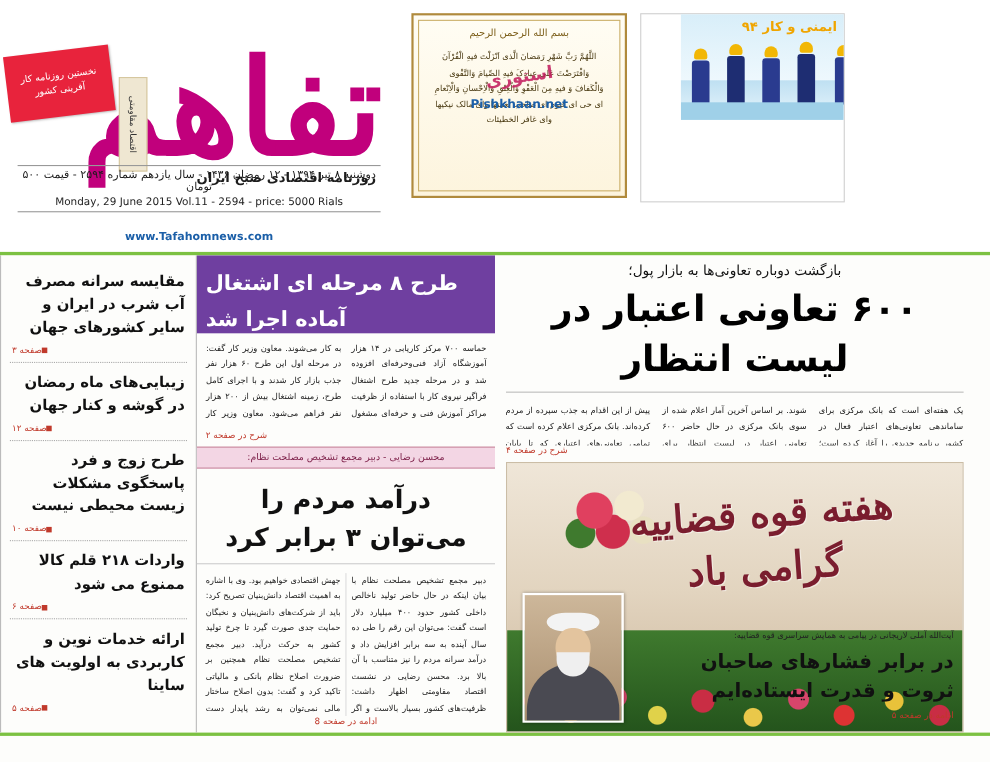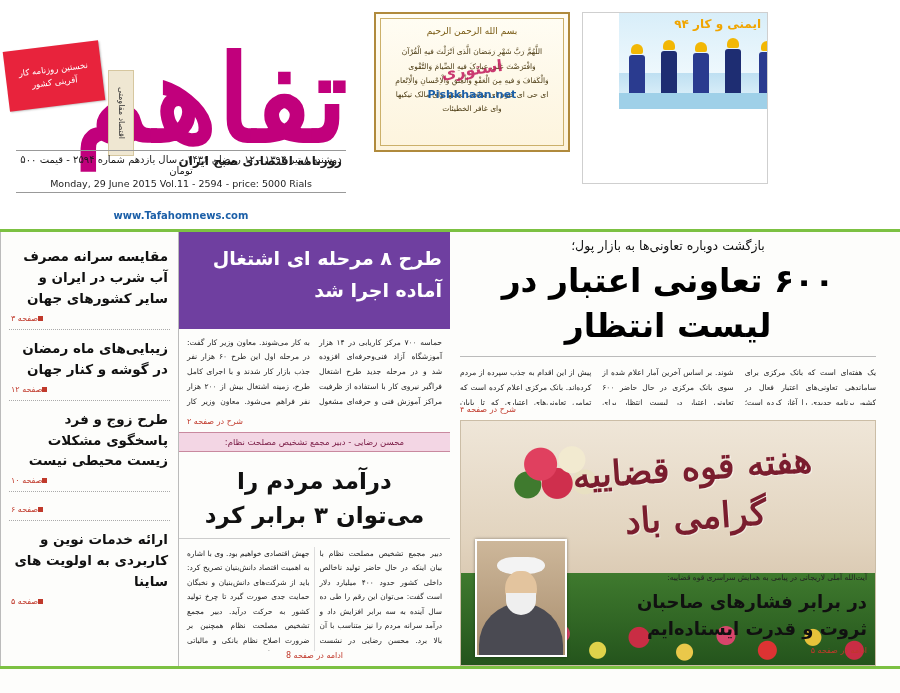--- a/index.html
+++ b/index.html
@@ -108,21 +108,21 @@
   .mast-left {
     flex: 1;
     display: flex;
     flex-direction: row-reverse;
     padding: 12px 10px 10px 14px;
     gap: 12px;
   }
 
   
   .ad-orn {
-    width: 196px; height: 140px;
+    width: 196px; height: 168px;
     border: 2px solid #b08a3c;
     background: linear-gradient(#fffdf4, #fdf4dd);
     position: relative;
     overflow: hidden;
     padding: 10px 19px;
   }
   .ad-orn::before {
     content: "";
     position: absolute; inset: 4px;
     border: 1px solid #cbb06a;
@@ -265,22 +265,22 @@
   .middle {
     width: 272px;
     border-left: 1px solid #bbb;
     direction: rtl;
     display: flex;
     flex-direction: column;
   }
   .purple-box {
     background: #6f3fa0;
     color: #fff;
-    text-align: right;
-    padding: 12px 8px 28px 8px;
+    text-align: left;
+    padding: 12px 8px 2px 8px;
   }
   .purple-box .l1 {
     font-size: 19px; font-weight: bold; line-height: 1.5;
   }
   .purple-box .l2 {
     font-size: 19px; font-weight: bold; margin-top: 6px;
   }
   .mid-body {
     padding: 7px 8px 0 8px;
     font-size: 7.6px;
@@ -529,20 +529,21 @@
         <div class="rail-title">زیبایی‌های ماه رمضان در گوشه و کنار جهان</div>
         <div class="rail-more"><span class="sq"></span><span>صفحه ۱۲</span></div>
       </div>
 
       <div class="rail-item">
         <div class="rail-title">طرح زوج و فرد پاسخگوی مشکلات زیست محیطی نیست</div>
         <div class="rail-more"><span class="sq"></span><span>صفحه ۱۰</span></div>
       </div>
 
       <div class="rail-item">
+        <div class="rail-title">واردات ۲۱۸ قلم کالا ممنوع می شود</div>
         <div class="rail-more"><span class="sq"></span><span>صفحه ۶</span></div>
       </div>
 
       <div class="rail-item">
         <div class="rail-title">ارائه خدمات نوین و کاربردی به اولویت های ساینا</div>
         <div class="rail-more"><span class="sq"></span><span>صفحه ۵</span></div>
       </div>
 
     </div>
 

